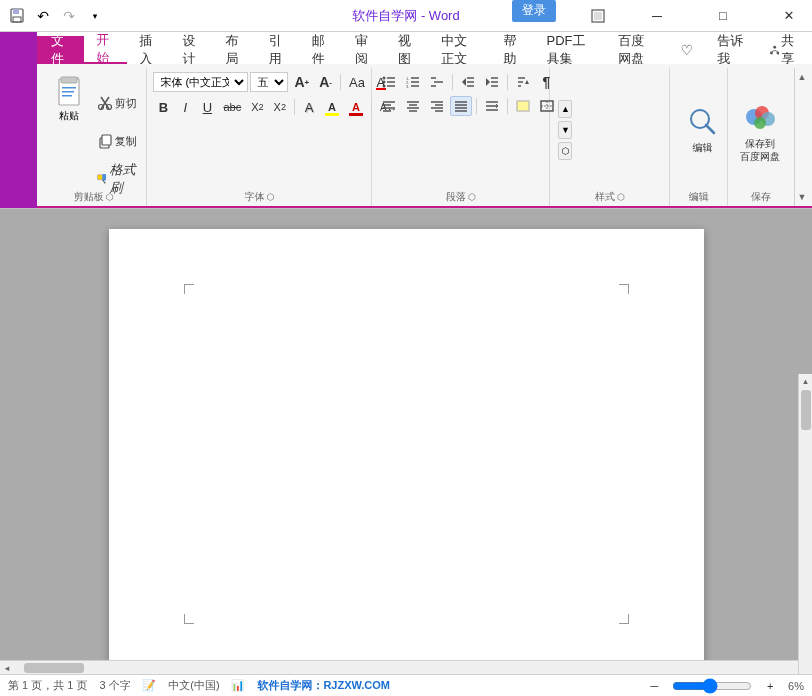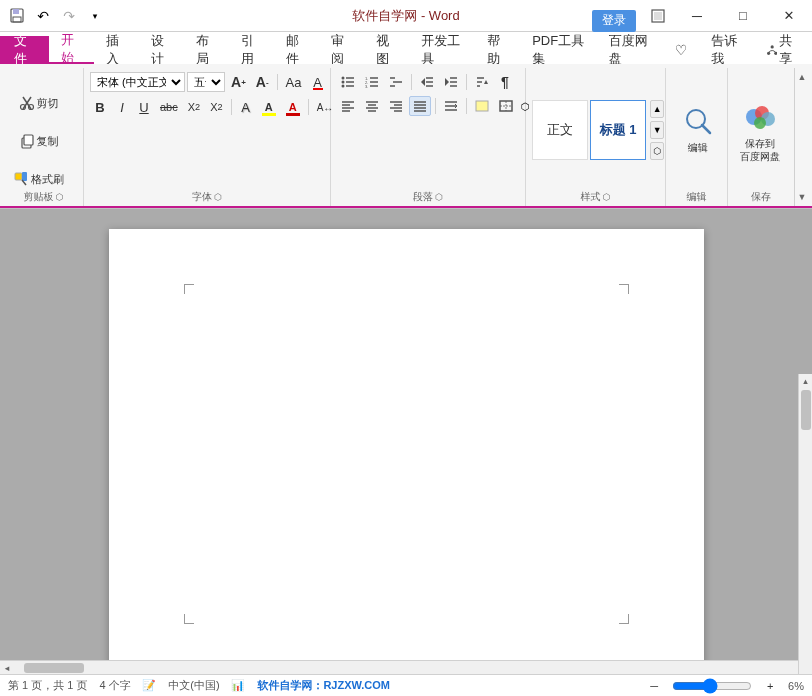--- a/index.html
+++ b/index.html
@@ -273,20 +273,21 @@
     
     .sep { width: 1px; height: 16px; background: #d0d0d0; margin: 0 2px; }
 
     
     .qa-btn { width: 22px; height: 22px; display: flex; align-items: center; justify-content: center; cursor: pointer; border-radius: 2px; font-size: 13px; }
 
     
     #ribbon-area {
       background: #a21caf;
       border-bottom: 1px solid #c0c0c0;
+      padding-left: 37px;
     }
     #app-title-center {
       position: absolute;
       left: 0;
       right: 0;
       display: flex;
       justify-content: center;
       align-items: center;
       pointer-events: none;
     }
@@ -354,23 +355,23 @@
             <rect x="2" y="1" width="12" height="13" rx="1" fill="none" stroke="#555" stroke-width="1.2"></rect>
             <rect x="4" y="1" width="6" height="5" fill="#aad"></rect>
             <rect x="4" y="9" width="8" height="5" fill="none" stroke="#555" stroke-width="1"></rect>
           </svg>
       </div>
       <div class="qa-btn" style="font-size:14px;">↶</div>
       <div class="qa-btn" style="font-size:14px; color:#aaa;">↷</div>
       <div class="qa-btn" style="font-size:9px;">▾</div>
     </div>
     <div id="app-title-center" style="height:32px;">
-      <span style="font-size:13px; color:#7f1d1d;">软件自学网 - Word</span>
-    </div>
-    <div style="display:flex; align-items:flex-end; z-index:1;">
+      <span style="font-size:13px; color:#6d28d9;">软件自学网 - Word</span>
+    </div>
+    <div style="display:flex; align-items:flex-start; z-index:1;gap:20px;">
       <button class="login-btn">登录</button>
       <div class="title-bar-action" style="width:32px;">
         <svg width="14" height="14" viewBox="0 0 14 14">
             <rect x="1" y="1" width="12" height="12" fill="none" stroke="#555" stroke-width="1.2"></rect>
             <rect x="3" y="3" width="8" height="8" fill="#ddd"></rect>
           </svg>
       </div>
       <div class="title-bar-action" style="font-size:14px;">─</div>
       <div class="title-bar-action" style="font-size:13px;">□</div>
       <div class="title-bar-action close" style="font-size:13px;">✕</div>
@@ -382,21 +383,21 @@
     <div id="ribbon-tabs">
       <div class="ribbon-tab file-tab">文件</div>
       <div class="ribbon-tab active" style="color:#c2198d; background:transparent; border-bottom: 2px solid #c2198d;">开始</div>
       <div class="ribbon-tab">插入</div>
       <div class="ribbon-tab">设计</div>
       <div class="ribbon-tab">布局</div>
       <div class="ribbon-tab">引用</div>
       <div class="ribbon-tab">邮件</div>
       <div class="ribbon-tab">审阅</div>
       <div class="ribbon-tab">视图</div>
-      <div class="ribbon-tab">开发工具</div>
+      <div class="ribbon-tab">中文正文</div>
       <div class="ribbon-tab">帮助</div>
       <div class="ribbon-tab">PDF工具集</div>
       <div class="ribbon-tab">百度网盘</div>
       <div class="ribbon-tab" style="font-size:14px;">♡</div>
       <div class="ribbon-tab">告诉我</div>
       <div class="ribbon-tab">
         <svg width="13" height="13" viewBox="0 0 13 13" style="margin-right:2px;">
             <path d="M2 9 Q6.5 4 11 9" fill="none" stroke="#555" stroke-width="1.2"></path>
             <circle cx="2" cy="10" r="2" fill="#555"></circle>
             <circle cx="11" cy="10" r="2" fill="#555"></circle>
@@ -404,20 +405,33 @@
           </svg>
         <span>共享</span>
       </div>
     </div>
 
     <div id="ribbon-content" style="position:relative;">
 
       <div class="ribbon-group" style="min-width:80px;">
         <div class="ribbon-group-content" style="align-items:flex-start;">
 
+          <div style="display:flex; flex-direction:column; align-items:center;">
+            <div class="paste-large" style="width:44px; height:56px;">
+              <svg width="32" height="36" viewBox="0 0 32 36">
+                <rect x="8" y="4" width="18" height="4" rx="1" fill="#c0c0c0"></rect>
+                <rect x="6" y="6" width="20" height="26" rx="1" fill="white" stroke="#aaa" stroke-width="1.2"></rect>
+                <rect x="8" y="4" width="16" height="6" rx="1" fill="#c8c8c8" stroke="#aaa" stroke-width="1"></rect>
+                <rect x="9" y="14" width="14" height="1.5" fill="#4a90e2"></rect>
+                <rect x="9" y="18" width="12" height="1.5" fill="#4a90e2"></rect>
+                <rect x="9" y="22" width="10" height="1.5" fill="#4a90e2"></rect>
+              </svg>
+              <span style="font-size:10px;">粘贴</span>
+            </div>
+          </div>
           <div style="display:flex; flex-direction:column; gap:16px; margin-top:22px;">
             <div class="ribbon-btn" style="flex-direction:row; height:22px; padding:1px 3px;">
               <svg width="16" height="16" viewBox="0 0 16 16" style="margin-right:2px;">
                 <line x1="4" y1="2" x2="12" y2="14" stroke="#555" stroke-width="1.5"></line>
                 <line x1="12" y1="2" x2="4" y2="14" stroke="#555" stroke-width="1.5"></line>
                 <circle cx="4" cy="12" r="2.5" fill="none" stroke="#555" stroke-width="1.2"></circle>
                 <circle cx="12" cy="12" r="2.5" fill="none" stroke="#555" stroke-width="1.2"></circle>
               </svg>
               <span style="font-size:11px;">剪切</span>
             </div>
@@ -427,21 +441,21 @@
                 <rect x="5" y="2" width="9" height="10" rx="1" fill="white" stroke="#555" stroke-width="1.2"></rect>
               </svg>
               <span style="font-size:11px;">复制</span>
             </div>
             <div class="ribbon-btn" style="flex-direction:row; height:22px; padding:1px 3px;">
               <svg width="16" height="16" viewBox="0 0 16 16" style="margin-right:2px;">
                 <rect x="2" y="2" width="7" height="7" rx="1" fill="#ffcc00" stroke="#aaa" stroke-width="1"></rect>
                 <rect x="9" y="1" width="5" height="9" rx="1" fill="#4a90e2"></rect>
                 <line x1="9" y1="9" x2="13" y2="14" stroke="#555" stroke-width="1.5"></line>
               </svg>
-              <span style="font-size:11px;">格式刷</span>
+              <span style="font-size:13px;font-style:italic;">格式刷</span>
             </div>
           </div>
         </div>
         <div class="ribbon-group-label">
           <span>剪贴板</span>
           <span class="expand-icon">⬡</span>
         </div>
       </div>
 
       <div class="ribbon-group" style="min-width:190px;">
@@ -610,28 +624,20 @@
           </div>
         </div>
         <div class="ribbon-group-label">
           <span>段落</span>
           <span class="expand-icon">⬡</span>
         </div>
       </div>
 
       <div class="ribbon-group" style="min-width:120px;">
         <div class="ribbon-group-content" style="align-items:center; gap:2px;">
-          <div style="display:flex; gap:2px;">
-            <div class="style-item" style="width:56px; height:60px; font-size:11px; border:1px solid #ddd; padding:4px; flex-direction:column; justify-content:center;">
-              <span style="font-size:13px; color:#333;">正文</span>
-            </div>
-            <div class="style-item" style="width:56px; height:60px; font-size:11px; border:1px solid #4a90e2; padding:4px; flex-direction:column; justify-content:center;">
-              <span style="font-size:13px; font-weight:bold; color:#1a478a;">标题 1</span>
-            </div>
-          </div>
           <div class="styles-arrow-col">
             <div class="styles-arrow-btn">▲</div>
             <div class="styles-arrow-btn">▼</div>
             <div class="styles-arrow-btn">⬡</div>
           </div>
         </div>
         <div class="ribbon-group-label">
           <span>样式</span>
           <span class="expand-icon">⬡</span>
         </div>
@@ -700,21 +706,21 @@
     <div id="doc-scrollbar">
       <div class="scroll-arrow">▴</div>
       <div class="scroll-thumb"></div>
 
     </div>
   </div>
 
   <div id="status-bar">
     <div id="status-bar-left">
       <span>第 1 页，共 1 页</span>
-      <span>4 个字</span>
+      <span>3 个字</span>
       <span style="cursor:pointer;">📝</span>
       <span>中文(中国)</span>
       <span style="cursor:pointer;">📊</span>
       <a class="status-link">软件自学网：RJZXW.COM</a>
     </div>
     <div id="status-bar-right">
       <button class="small-btn" style="font-size:11px;">─</button>
       <input type="range" min="10" max="200" value="100" style="width: 80px; height: 14px; cursor: pointer;">
       <button class="small-btn" style="font-size:11px;">+</button>
       <span>6%</span>

